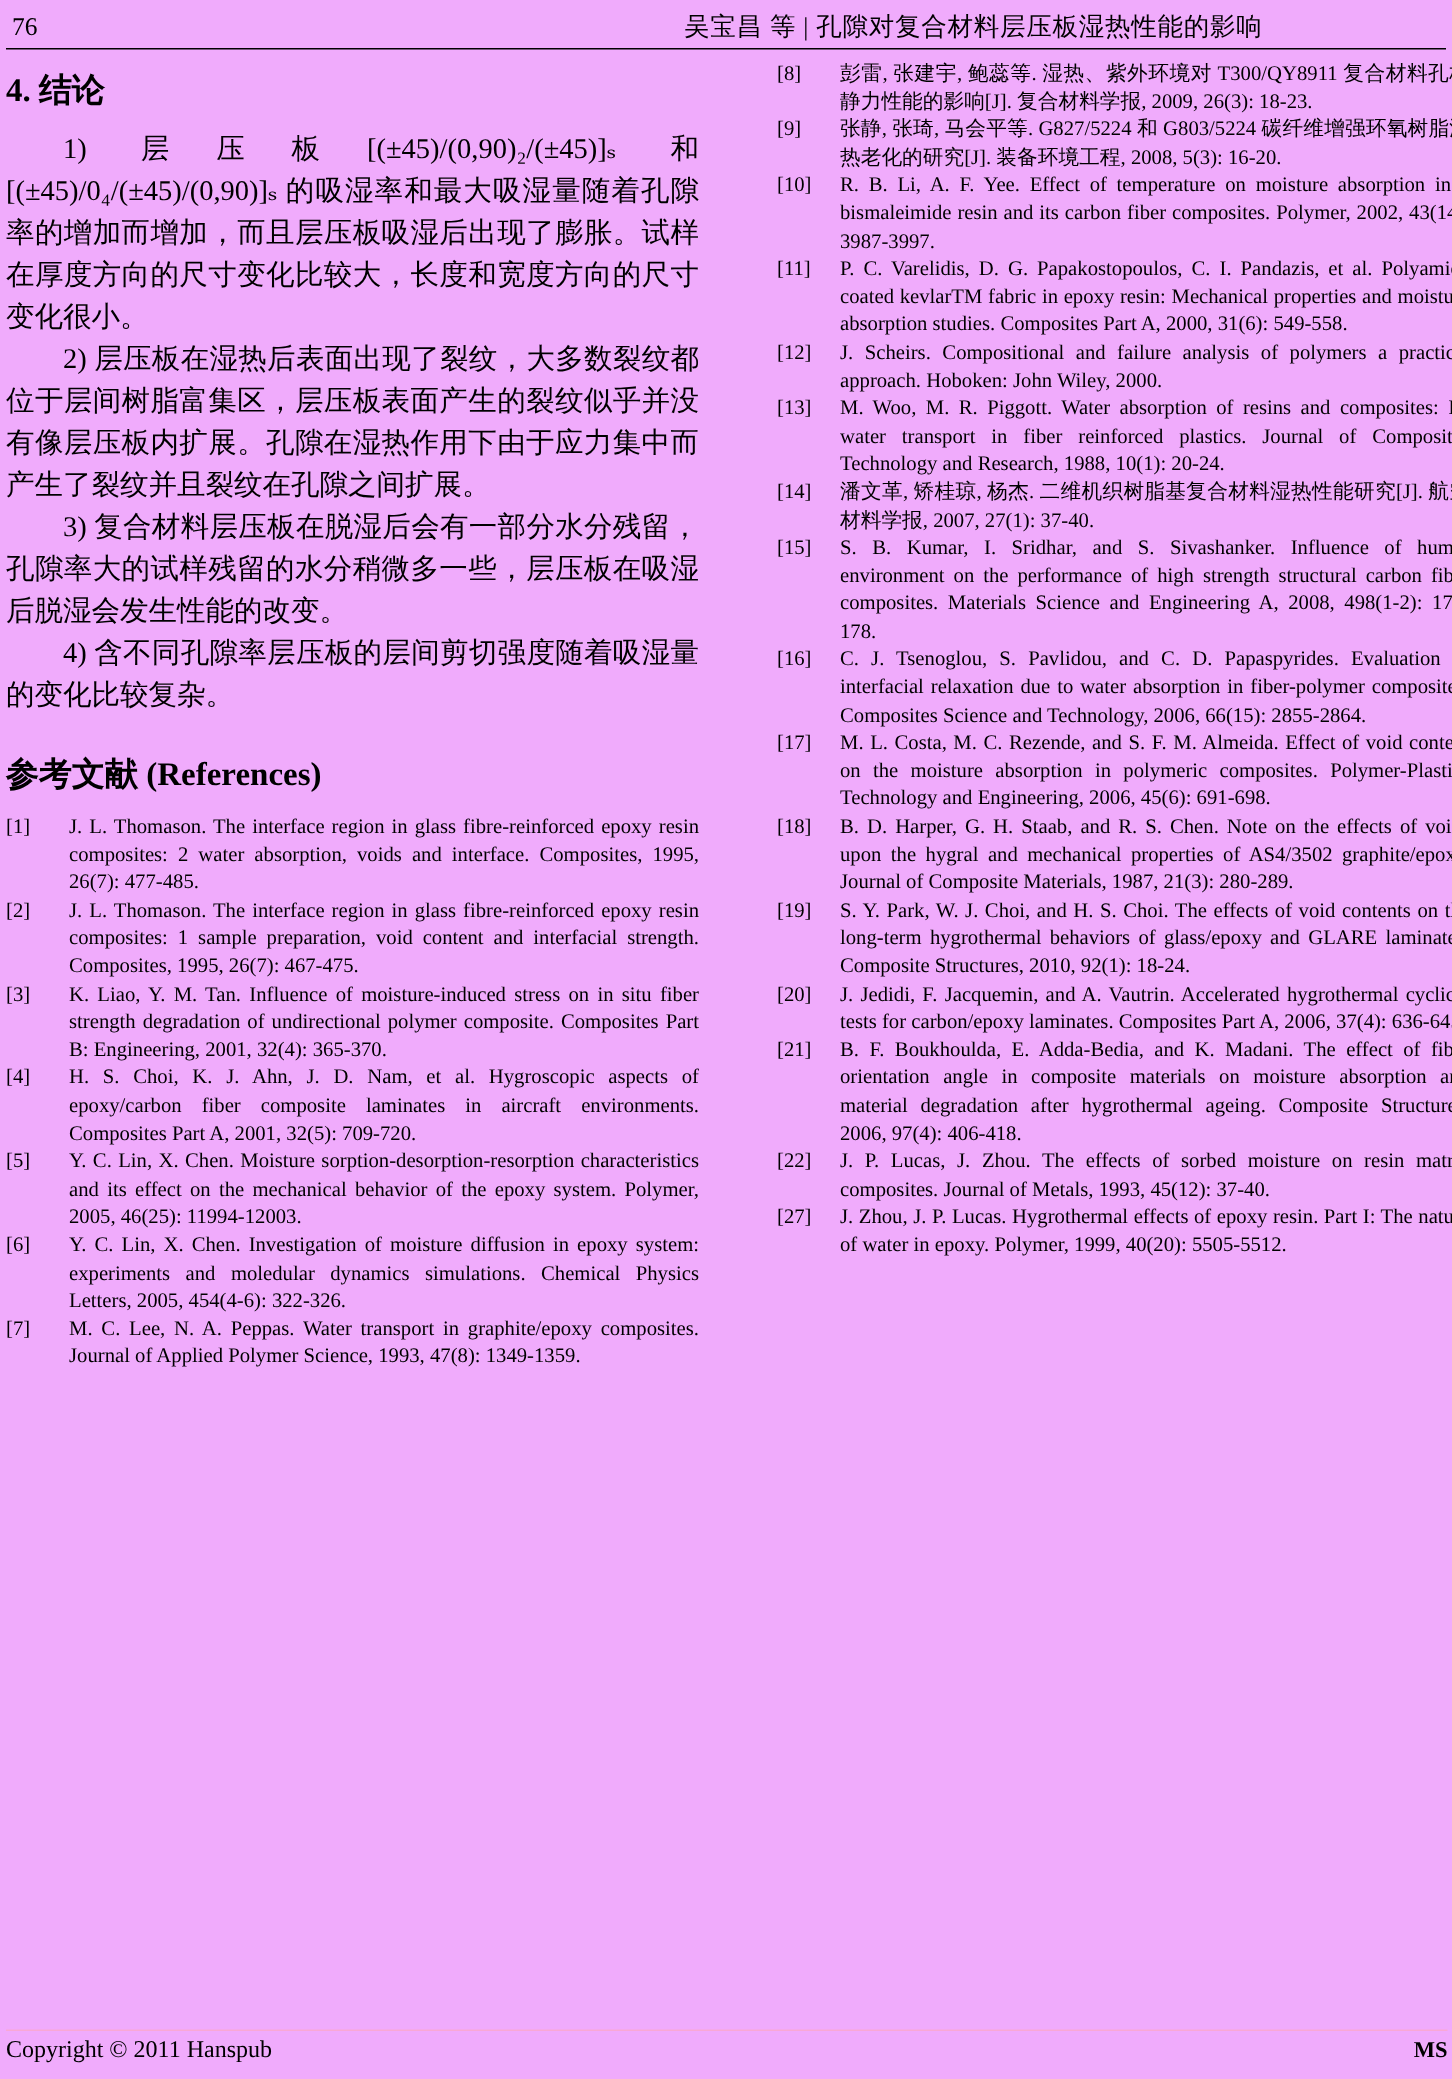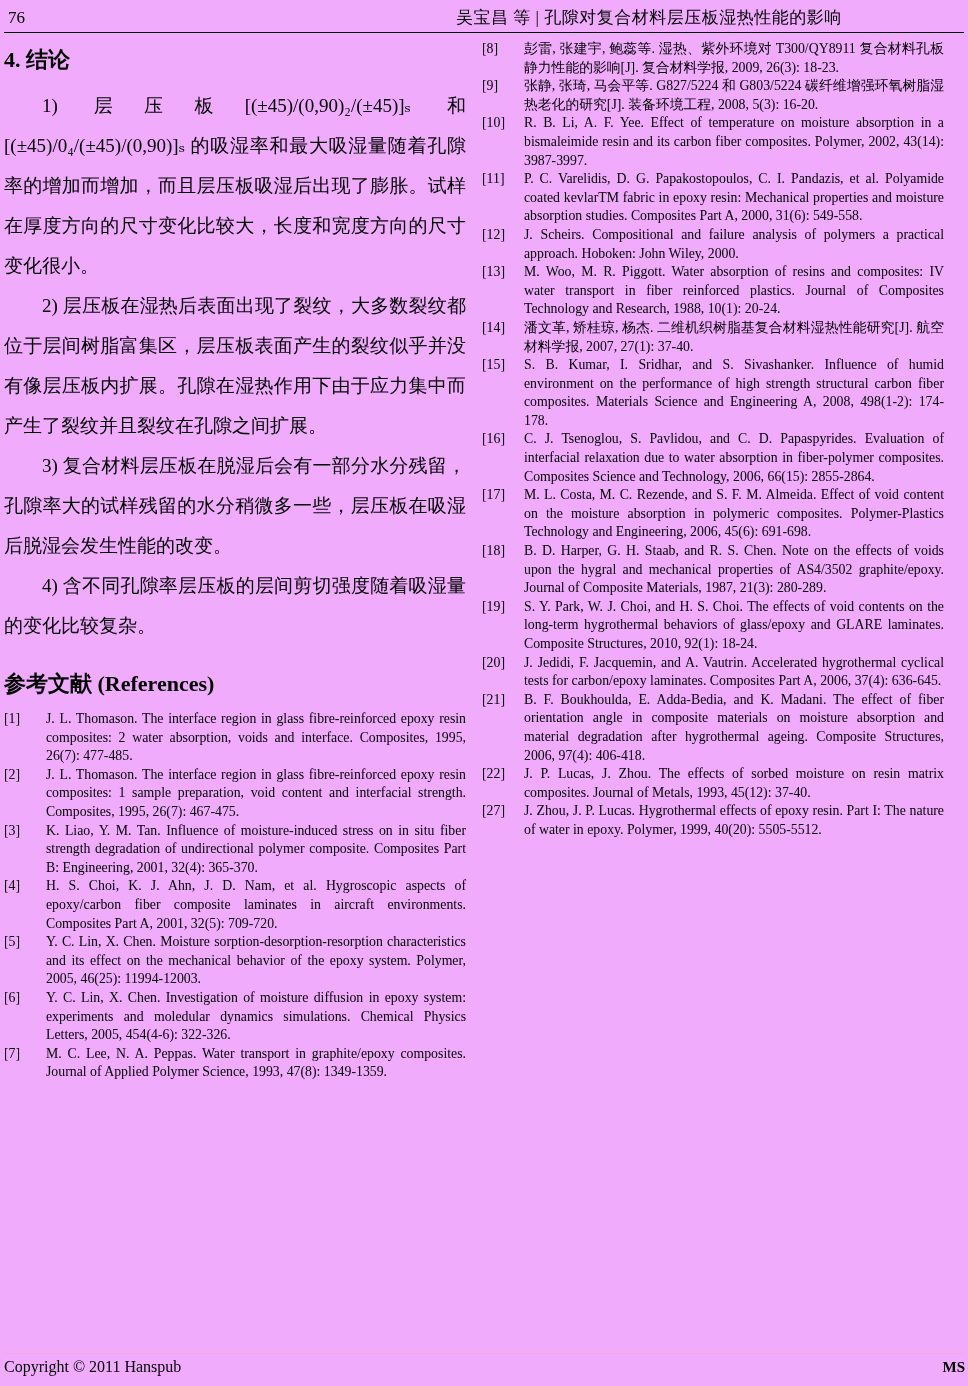--- a/index.html
+++ b/index.html
@@ -10,30 +10,30 @@
     box-sizing:border-box;padding:6px 4px 0 4px;overflow:hidden;
   }
   
   .header{
     position:relative;height:26px;border-bottom:1px solid #000;
     font-size:17px;line-height:24px;
   }
   .page-number{position:absolute;left:4px;top:0;}
   .running-title{position:absolute;left:452px;top:0;white-space:nowrap;letter-spacing:0.5px;}
   
-  .columns{display:flex;gap:16px;margin-top:7px;}
+  .columns{display:flex;gap:52px;margin-top:7px;}
   .col{width:462px;flex:none;}
   
   h2.sec{
     font-size:22px;font-weight:bold;margin:6px 0 12px 0;line-height:28px;
     font-family:"Liberation Serif","DejaVu Serif",serif;
   }
   h2.refsec{margin:24px 0 12px 0;}
   p.body{
-    font-size:19px;line-height:40px;text-align:justify;
+    font-size:19px;line-height:28px;text-align:justify;
     text-indent:2em;margin:0;
   }
   
   .refs{list-style:none;margin:0;padding:0;font-size:13.8px;line-height:18.6px;}
   .ref{display:flex;}
   .ref-label{width:42px;flex:none;}
   .ref-text{flex:1;text-align:justify;}
   
   .footer{
     position:absolute;left:4px;right:3px;bottom:0;height:33px;

